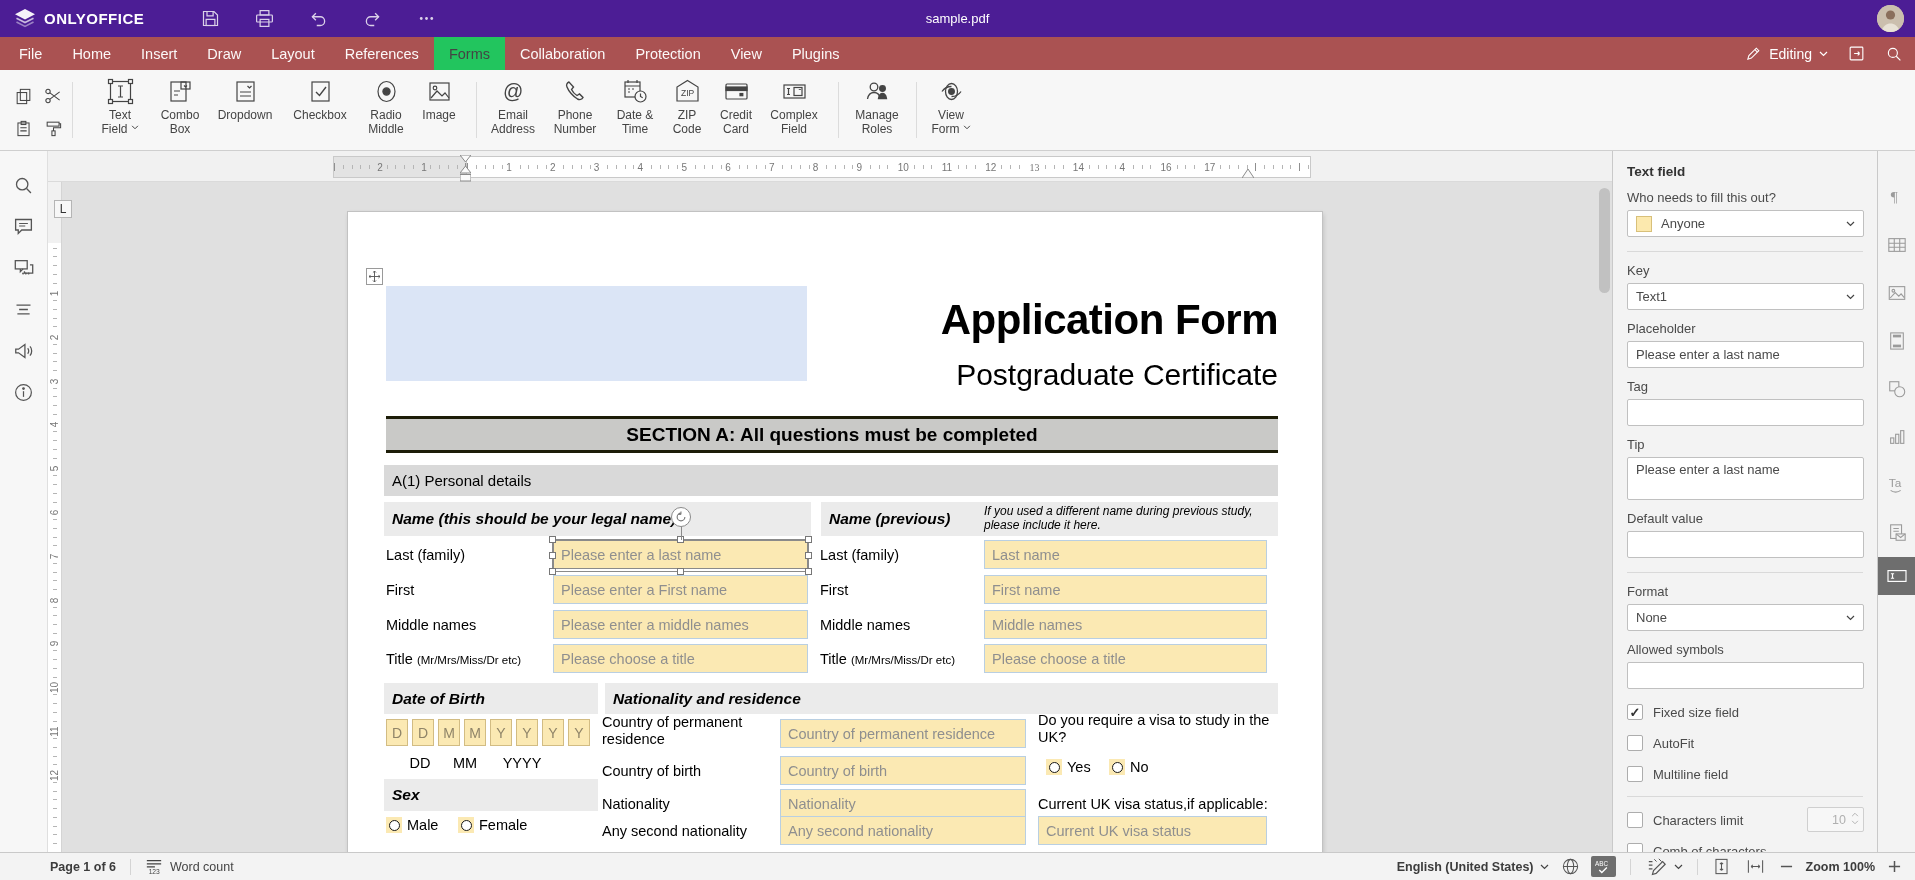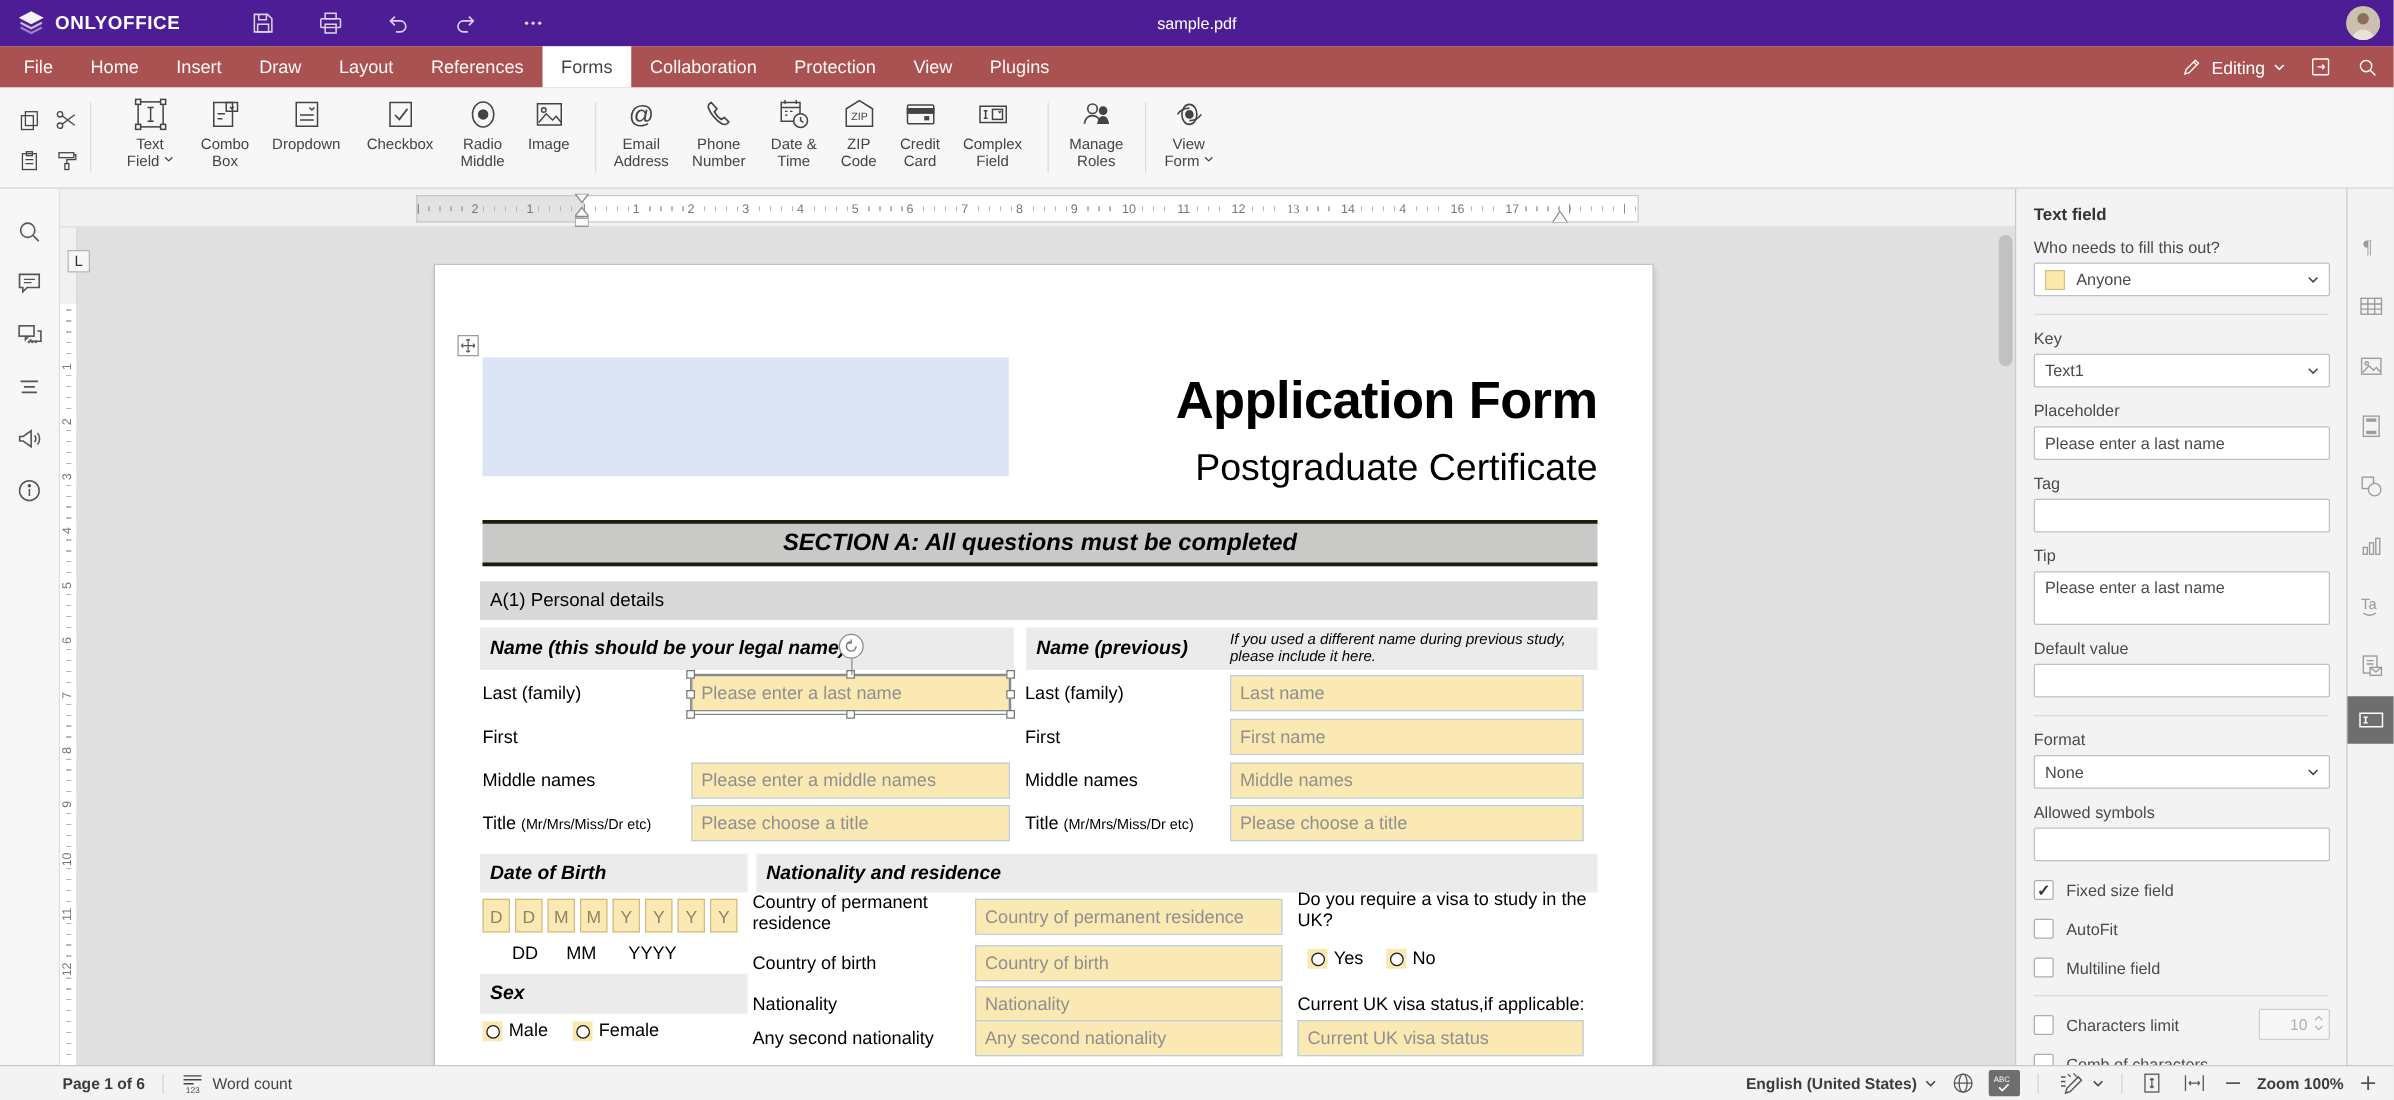--- a/index.html
+++ b/index.html
@@ -10,21 +10,21 @@
 .titlebar{position:absolute;left:0;top:0;width:100%;height:37px;background:#4c1d95;display:flex;align-items:center;color:#fff}
 .logo{display:flex;align-items:center;gap:8px;margin-left:14px;font-weight:bold;font-size:15px;letter-spacing:.5px}
 .qicons{display:flex;gap:33px;margin-left:56px}
 .qicons .qi{opacity:.8;cursor:pointer}
 .doc-title{position:absolute;left:0;right:0;text-align:center;font-size:13px;color:#fff;pointer-events:none}
 .avatar{position:absolute;right:11px;top:5px;width:27px;height:27px;border-radius:50%;overflow:hidden;background:#cfc3b4}
 
 .menubar{position:absolute;left:0;top:37px;width:100%;height:33px;background:#aa5252;display:flex;color:#fff}
 .tabs{display:flex;margin-left:4px}
 .tab{padding:0 15px;display:flex;align-items:center;font-size:14.5px;cursor:pointer;color:rgba(255,255,255,.96)}
-.tab.active{background:#ffffff;color:#444}
+.tab.active{background:#22c55e;color:#444}
 .menu-right{position:absolute;right:12px;top:0;height:33px;display:flex;align-items:center;gap:19px}
 .mode-ctl{display:flex;align-items:center;gap:7px;font-size:14px;cursor:pointer}
 
 .toolbar{position:absolute;left:0;top:70px;width:100%;height:81px;background:#f7f7f7;border-bottom:1px solid #cfcfcf}
 .clip-grid{position:absolute;left:10px;top:12px;display:grid;grid-template-columns:26px 26px;grid-auto-rows:28px;gap:4px}
 .clip-grid .ci{display:flex;align-items:center;justify-content:center;cursor:pointer}
 .tb-sep{position:absolute;top:12px;height:56px;width:1px;background:#dcdcdc}
 .tool{position:absolute;top:8px;display:flex;flex-direction:column;align-items:center;font-size:12px;line-height:13.5px;color:#444;cursor:pointer;text-align:center}
 .tool svg{margin-bottom:4px}
 .tl{display:flex;align-items:center;gap:3px;justify-content:center}
@@ -53,21 +53,21 @@
 .indent-first{position:absolute;left:412px;top:4px;cursor:pointer}
 .indent-right{position:absolute;left:1194px;top:18px;cursor:pointer}
 .canvas-scroll{position:absolute;right:2px;top:34px;width:11px;bottom:4px}
 .canvas-thumb{position:absolute;left:0;top:3px;width:11px;height:105px;background:#c1c1c1;border-radius:6px;cursor:pointer}
 
 .page{position:absolute;left:300px;top:61px;width:974px;height:646px;background:#fff;box-shadow:0 0 0 1px #c2c2c2,1px 2px 5px rgba(0,0,0,.18);color:#000}
 .move-handle{position:absolute;left:18px;top:56px;width:17px;height:17px;border:1px solid #9a9a9a;background:#fff;display:flex;align-items:center;justify-content:center;cursor:move}
 .blue-rect{position:absolute;left:38px;top:74px;width:421px;height:95px;background:#dbe5f6}
 .doc-h1{position:absolute;right:44px;top:84px;font-size:42px;font-weight:bold;letter-spacing:-.5px}
 .doc-h2{position:absolute;right:44px;top:146px;font-size:30px}
-.banner{position:absolute;left:38px;width:892px;top:204px;height:37px;background:#c9c9c7;border-top:3px solid #1d1d08;border-bottom:3px solid #1d1d08;display:flex;align-items:center;justify-content:center;font-size:19px;font-weight:bold;font-style:italic}
+.banner{position:absolute;left:38px;width:892px;top:204px;height:37px;background:#c9c9c7;border-top:3px solid #1d1d08;border-bottom:3px solid #1d1d08;display:flex;align-items:center;justify-content:center;font-size:19px;font-weight:bold;}
 .a1row{position:absolute;left:36px;width:894px;top:253px;height:31px;background:#d9d9d9;font-weight:normal;font-size:15px;line-height:31px;padding-left:8px}
 .hcell{position:absolute;background:#ebebeb;font-weight:bold;font-style:italic;font-size:15.5px}
 .nh-left{left:36px;width:427px;top:290px;height:34px;line-height:34px;padding-left:8px}
 .nh-right{left:473px;width:457px;top:290px;height:34px;line-height:34px;padding-left:8px}
 .nh-note{position:absolute;left:163px;top:3px;width:292px;font-weight:normal;font-size:12px;line-height:13.5px;font-style:italic}
 .dlabel{position:absolute;font-size:14.5px;line-height:17px}
 .ffield{position:absolute;height:29px;background:#fbe9b3;border:1px solid #b9cfe2;color:#8f8f8f;font-size:14.5px;display:flex;align-items:center;padding-left:7px;white-space:nowrap;overflow:hidden}
 .dob-cell{left:36px;width:214px;top:471px;height:31px;line-height:31px;padding-left:8px}
 .nat-cell{left:257px;width:673px;top:471px;height:31px;line-height:31px;padding-left:8px}
 .sex-cell{left:36px;width:214px;top:567px;height:32px;line-height:32px;padding-left:8px}
@@ -555,20 +555,21 @@
       <span>Name (previous)</span>
       <span class="nh-note">If you used a different name during previous study, please include it here.</span>
     </div>
 
     <span class="dlabel" style="left:38px;top:335px">Last (family)</span>
     <div class="ffield" style="left:205px;top:328px;width:255px;border-color:#8a8a8a">Please enter a last name</div>
     <span class="dlabel" style="left:472px;top:335px">Last (family)</span>
     <div class="ffield" style="left:636px;top:328px;width:283px">Last name</div>
 
     <span class="dlabel" style="left:38px;top:370px">First</span>
+    <div class="ffield" style="left:205px;top:363px;width:255px">Please enter a First name</div>
     <span class="dlabel" style="left:472px;top:370px">First</span>
     <div class="ffield" style="left:636px;top:363px;width:283px">First name</div>
 
     <span class="dlabel" style="left:38px;top:405px">Middle names</span>
     <div class="ffield" style="left:205px;top:398px;width:255px">Please enter a middle names</div>
     <span class="dlabel" style="left:472px;top:405px">Middle names</span>
     <div class="ffield" style="left:636px;top:398px;width:283px">Middle names</div>
 
     <span class="dlabel" style="left:38px;top:439px"><span>Title</span> <span style="font-size:11.5px">(Mr/Mrs/Miss/Dr etc)</span></span>
     <div class="ffield" style="left:205px;top:432px;width:255px">Please choose a title</div>

